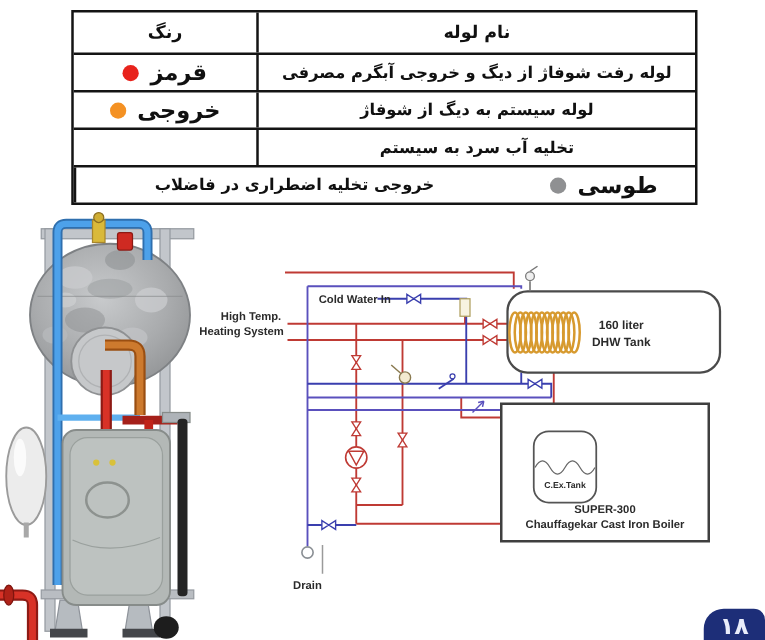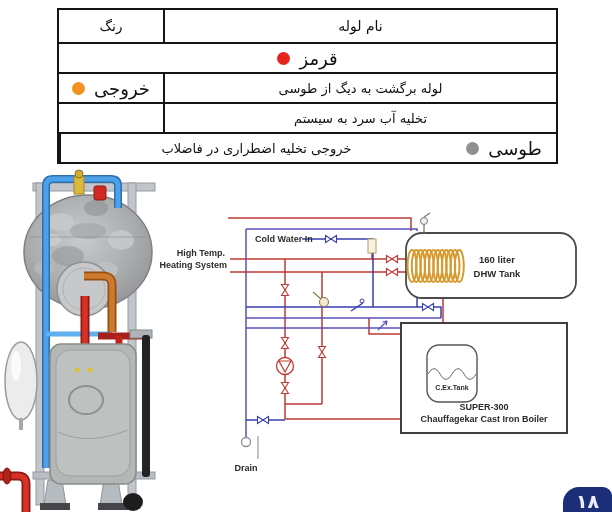--- a/index.html
+++ b/index.html
@@ -4,22 +4,22 @@
 <style>
   html,body{margin:0;padding:0;background:#fff;}
   .page{position:relative;width:612px;height:512px;background:#ffffff;overflow:hidden;
         font-family:"DejaVu Sans",sans-serif;}
   
   .legend{position:absolute;left:57px;top:8px;width:501px;border:2px solid #141414;
           direction:rtl;background:#fff;box-sizing:border-box;}
   .lrow{display:flex;border-top:2px solid #141414;}
   .lrow:first-child{border-top:none;}
   .cell{display:flex;align-items:center;justify-content:center;
-        font-weight:normal;color:#101010;box-sizing:border-box;}
-  .cell-name{width:393px;border-left:2px solid #141414;height:28px;font-size:13px;padding:0 4px;}
+        font-weight:bold;color:#101010;box-sizing:border-box;}
+  .cell-name{width:351px;border-left:2px solid #141414;height:28px;font-size:13px;padding:0 4px;}
   .cell-color{flex:1;height:28px;gap:9px;font-size:18px;}
   .lrow.head .cell{height:32px;font-size:14px;}
   .dot{width:13px;height:13px;border-radius:50%;flex:0 0 auto;}
   
   svg.canvas{position:absolute;left:0;top:0;}
   .slabel{font-family:"Liberation Sans","DejaVu Sans",sans-serif;font-weight:bold;fill:#2b2b2b;}
   
   .badge{position:absolute;right:0;bottom:0;width:49px;height:25px;background:#1d2e78;
          border-radius:16px 9px 0 0;color:#e9edfb;font-weight:bold;font-size:19px;
          display:flex;justify-content:center;overflow:hidden;font-family:"DejaVu Sans",sans-serif;}
@@ -30,28 +30,29 @@
 
 <div class="page">
 
   <div class="legend">
     <div class="lrow head">
       <div class="cell cell-name">نام لوله</div>
       <div class="cell cell-color">رنگ</div>
     </div>
 
     <div class="lrow">
+      <div class="cell cell-name">لوله رفت شوفاژ از دیگ و خروجی آبگرم مصرفی</div>
       <div class="cell cell-color">
         <span>قرمز</span>
         <span class="dot" style="background: rgb(232, 35, 28);"></span>
       </div>
     </div>
 
     <div class="lrow">
-      <div class="cell cell-name">لوله برگشت به دیگ از طوسی</div>
+      <div class="cell cell-name">لوله سیستم به دیگ از شوفاژ</div>
       <div class="cell cell-color">
         <span>خروجی</span>
         <span class="dot" style="background: rgb(244, 145, 35);"></span>
       </div>
     </div>
 
     <div class="lrow">
       <div class="cell cell-name">تخلیه آب سرد به سیستم</div>
     </div>
 

